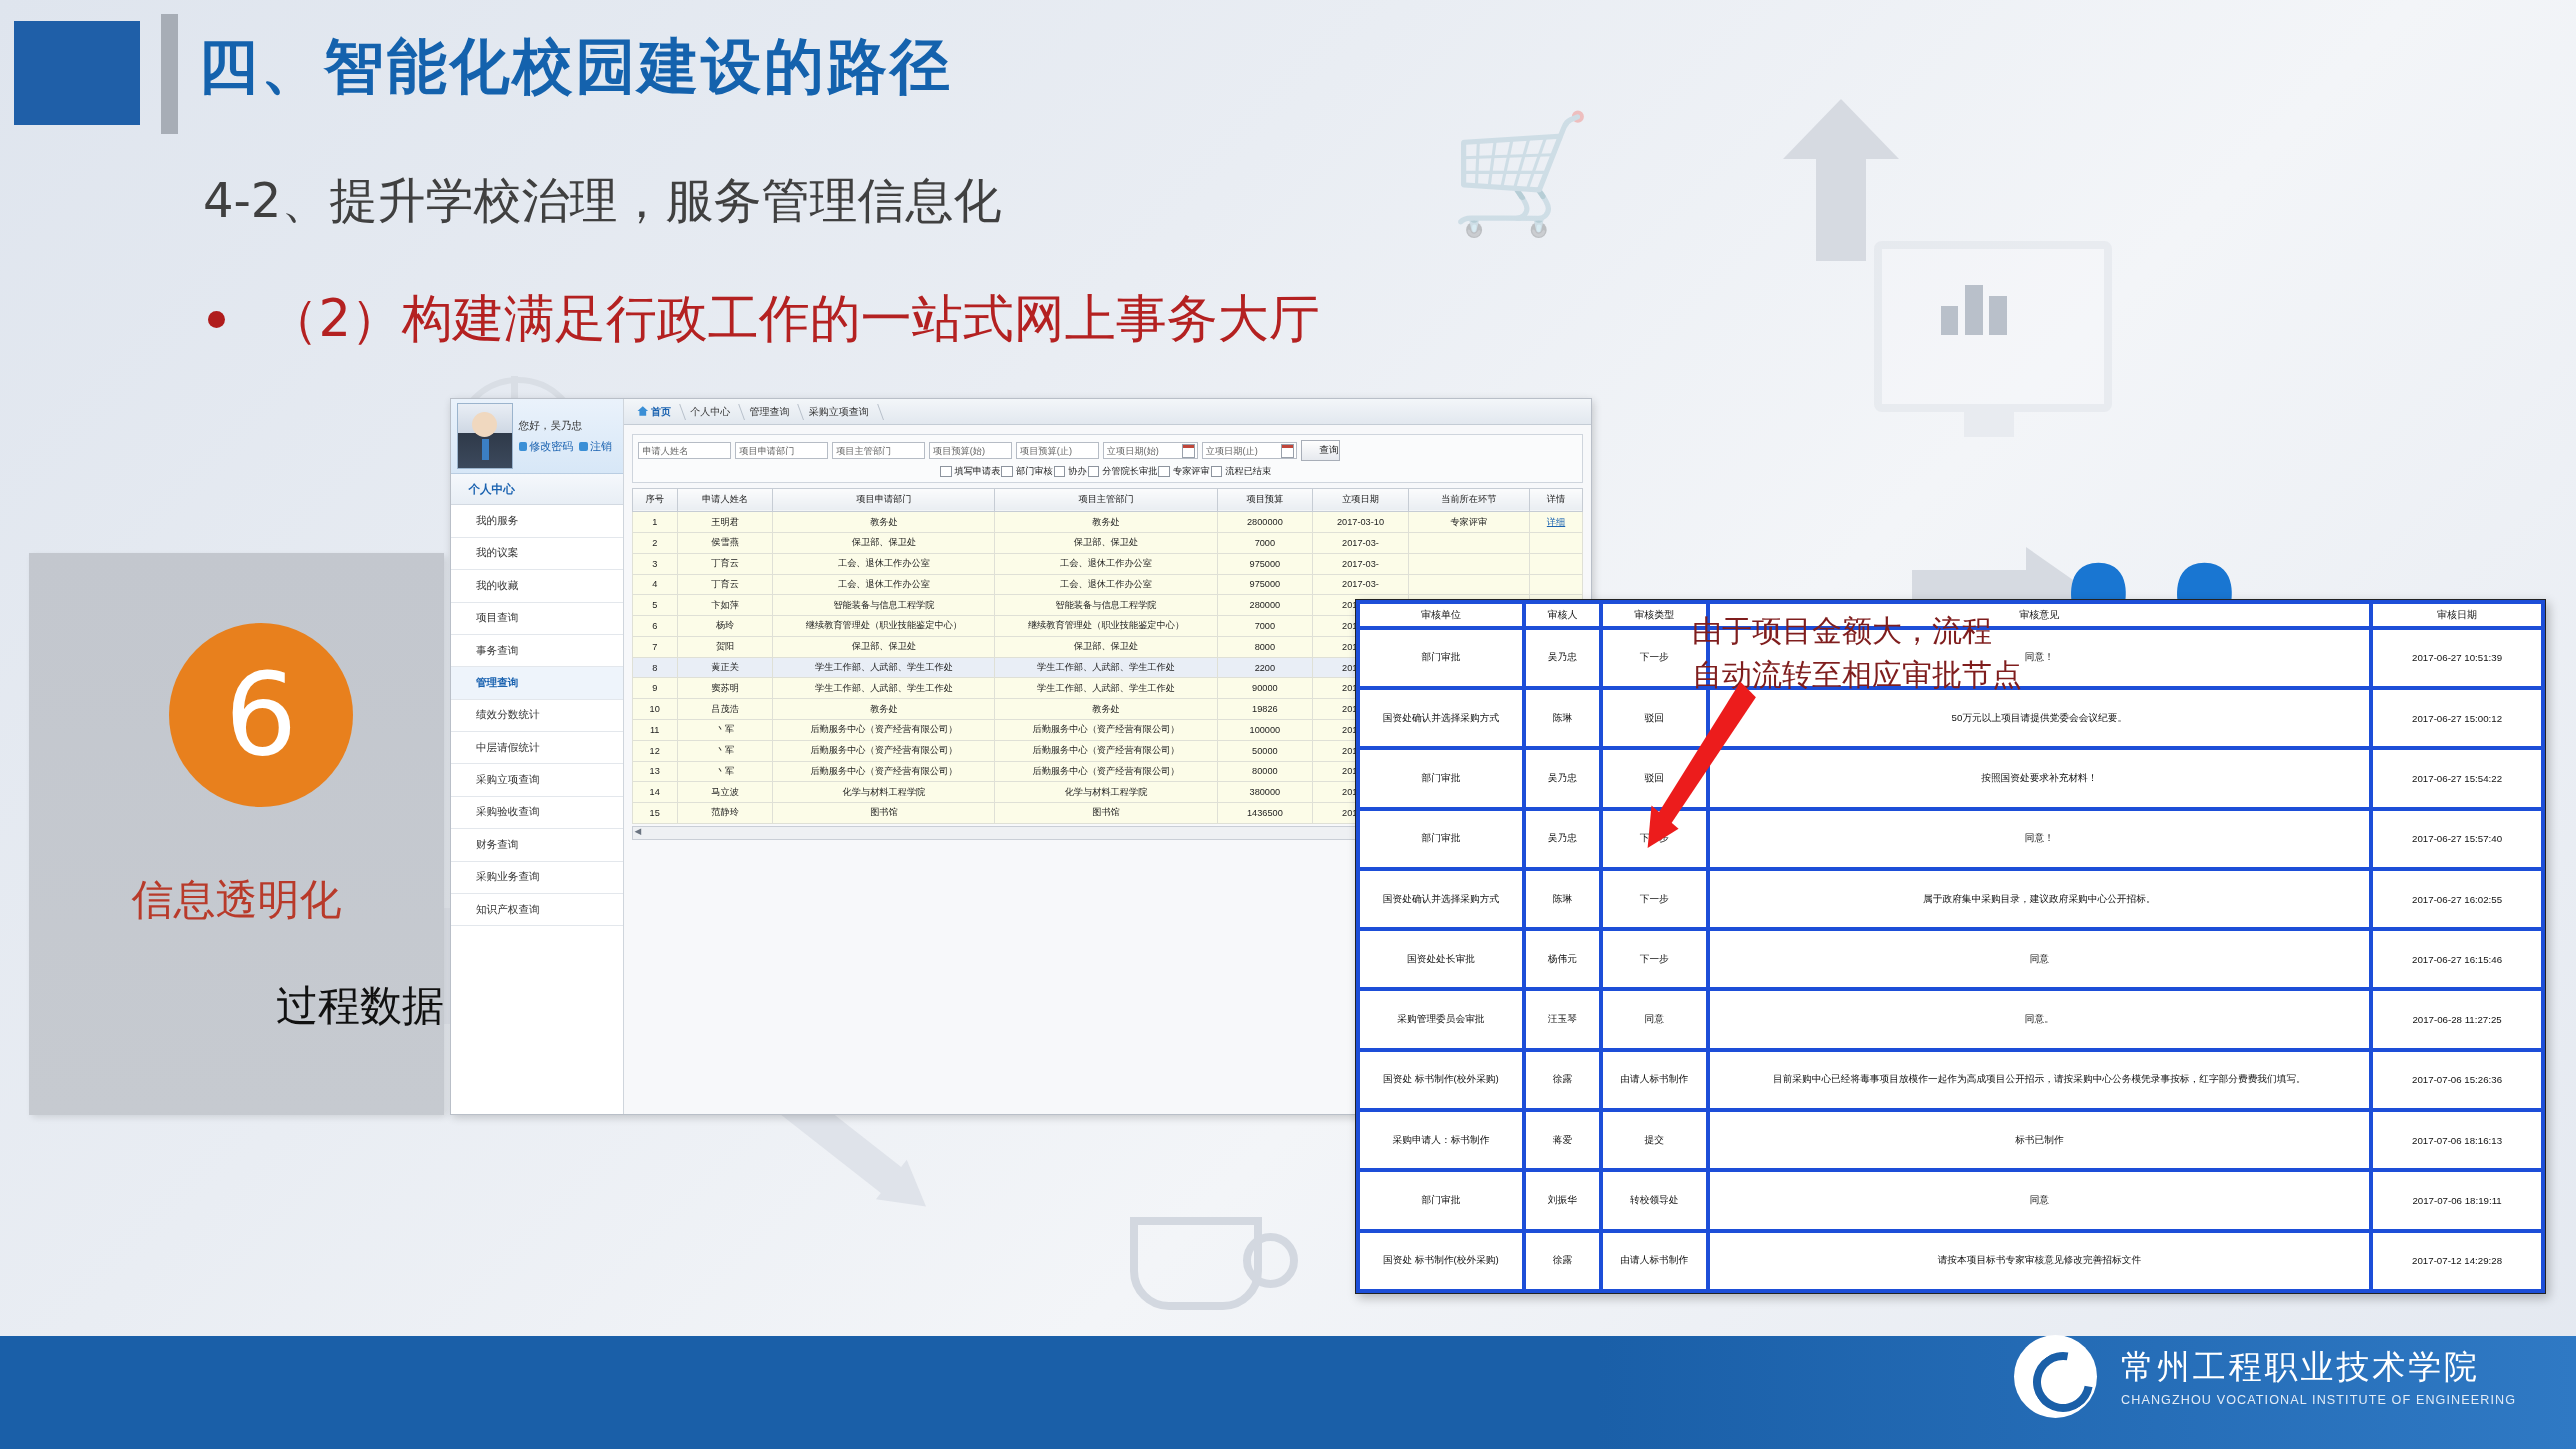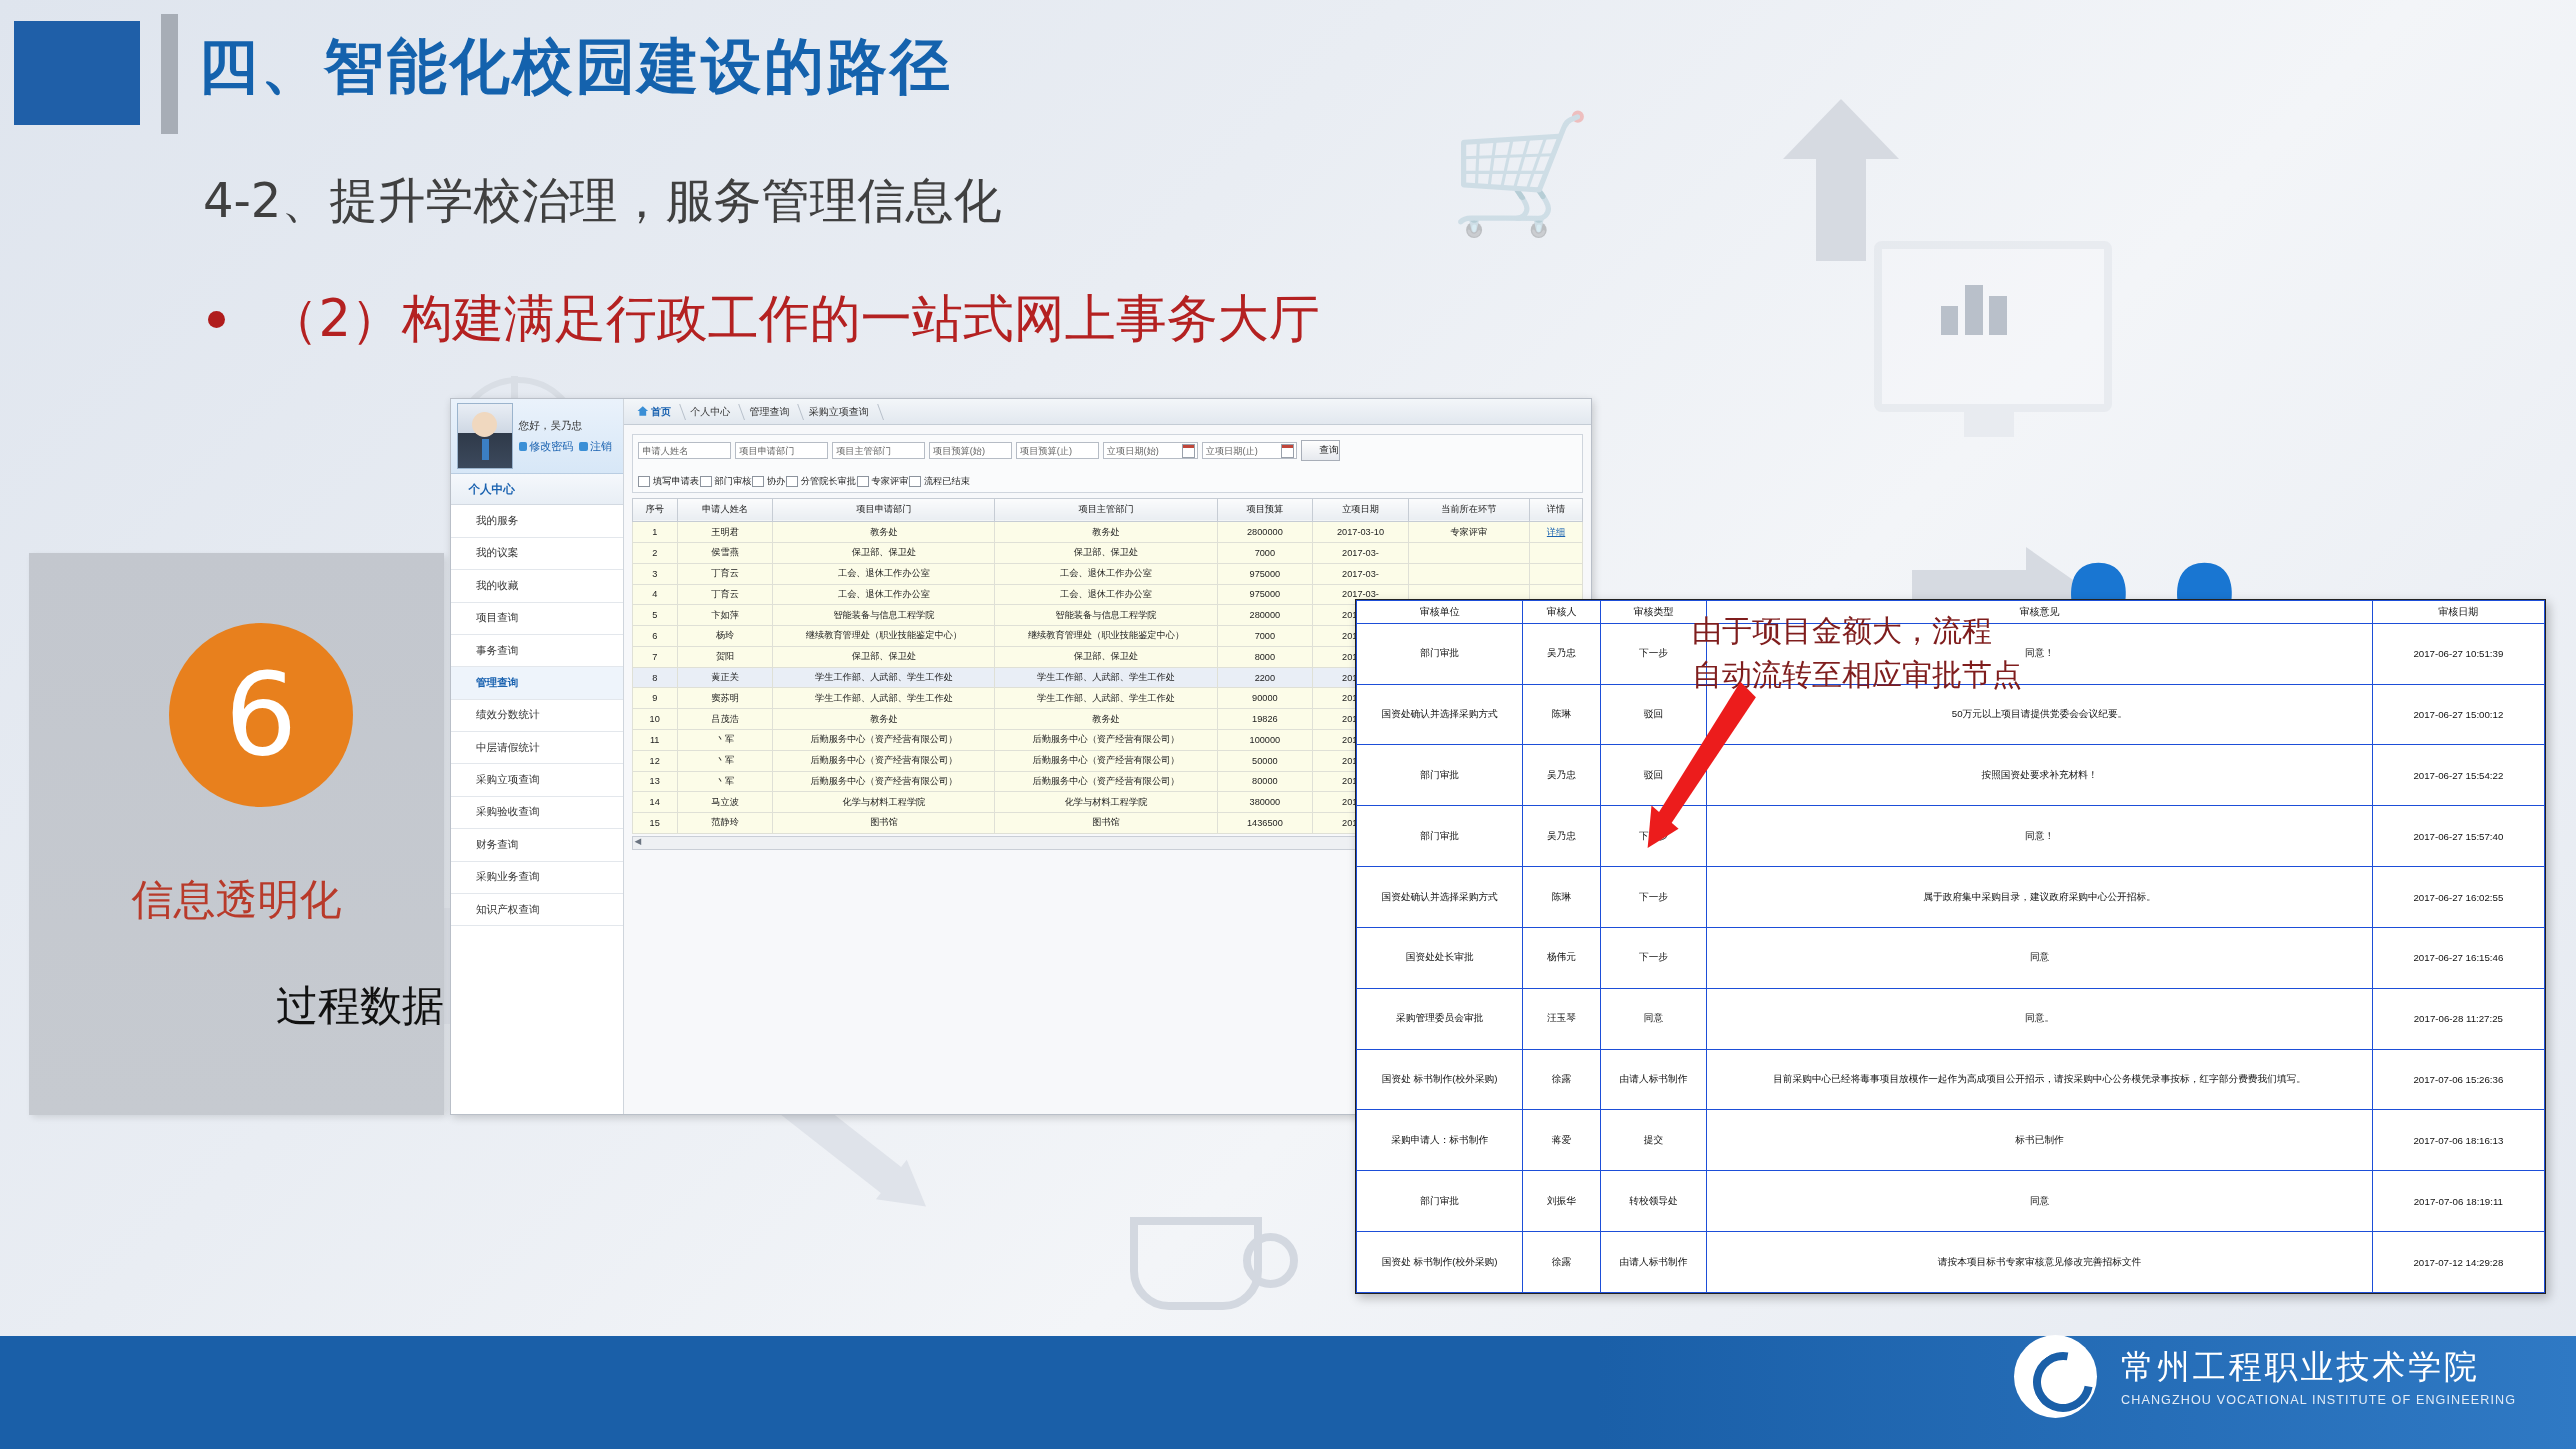--- a/index.html
+++ b/index.html
@@ -86,40 +86,40 @@
   .filter-row{display:flex;gap:3.9px;align-items:center;}
   .fin{height:16.4px;border:1px solid #b6bcc5;background:#fff;font-size:9.2px;color:#666;
        padding:0 2.9px;line-height:16.4px;box-sizing:border-box;}
   .fin.w1{width:93px}.fin.w2{width:93px}.fin.w3{width:93px}.fin.w4{width:83px}
   .fin.w5{width:83px}.fin.w6{width:95px}.fin.w7{width:95px}
   .date-wrap{position:relative;}
   .cal-ic{position:absolute;right:2.9px;top:1.9px;width:10.6px;height:11.6px;border:1px solid #9aa1ab;background:#fff;}
   .cal-ic:before{content:"";position:absolute;left:0;top:0;width:100%;height:2.9px;background:#c0463a;}
   .qbtn{height:18.4px;min-width:37px;border:1px solid #a8aeb8;background:linear-gradient(180deg,#fefefe,#e6e9ee);
         font-size:9.7px;color:#222;text-align:right;line-height:18.4px;}
-  .chk-row{display:flex;justify-content:flex-start;gap:1px;margin-top:14px;padding-right:3.9px;}
+  .chk-row{display:flex;justify-content:center;gap:1px;margin-top:4px;padding-right:3.9px;}
   .chk{display:flex;align-items:center;font-size:9.2px;color:#222;}
   .chk i{width:9.7px;height:9.7px;border:1px solid #8d949e;background:#fff;margin-right:2.9px;display:inline-block;}
 
   table.grid{width:100%;border-collapse:collapse;margin-top:4.8px;table-layout:fixed;}
   table.grid th{background:linear-gradient(180deg,#fbfcfd,#e9edf2);border:1px solid #c6ccd4;
                 font-size:9.2px;color:#222;font-weight:normal;padding:4.8px 1px;}
   table.grid td{border:1px solid #dfe0d6;font-size:9.2px;color:#222;padding:3.4px 1.9px;text-align:center;
                 background:#fcfce8;white-space:nowrap;overflow:hidden;text-overflow:ellipsis;}
   table.grid tr.alt td{background:#e9eef6;}
   td.detail a{color:#1a62b0;text-decoration:underline;}
   .hscroll{height:12.6px;border:1px solid #c9ced6;background:#eef0f3;margin-top:1.9px;position:relative;}
   .hscroll:before{content:"\25C0";position:absolute;left:1.9px;top:-1px;font-size:8.7px;color:#6b7481;}
   .hscroll:after{content:"\25B6";position:absolute;right:1.9px;top:-1px;font-size:8.7px;color:#6b7481;}
 
   
   .overlay{position:absolute;left:1355px;top:599px;width:1189px;height:693px;background:#fff;
            border:1px solid #222;box-shadow:2.9px 3.9px 9.7px rgba(0,0,0,.25);}
   table.apr{width:100%;height:100%;border-collapse:collapse;table-layout:fixed;}
-  table.apr th,table.apr td{border:1px solid #1d4ed8;font-size:9.7px;color:#111;text-align:center;
+  table.apr th,table.apr td{border:4px solid #1d4ed8;font-size:9.7px;color:#111;text-align:center;
                             padding:3.9px 2.9px;font-weight:normal;}
   table.apr th{font-size:10px;}
   .annot{position:absolute;left:1692px;top:609px;color:#7f1d1d;font-size:30px;line-height:1.45;
          font-family:"DejaVu Sans",sans-serif;white-space:nowrap;}
   .arrow{position:absolute;left:1632px;top:676px;}
 
   
   .footer{position:absolute;left:0;bottom:0;width:100%;height:114px;
           background:linear-gradient(90deg,#1a5fa8 0%,#1a5fa8 62%,#2f79c4 100%);}
   .logo-mark{position:absolute;left:2014px;top:1335px;width:83px;height:83px;border-radius:50%;

